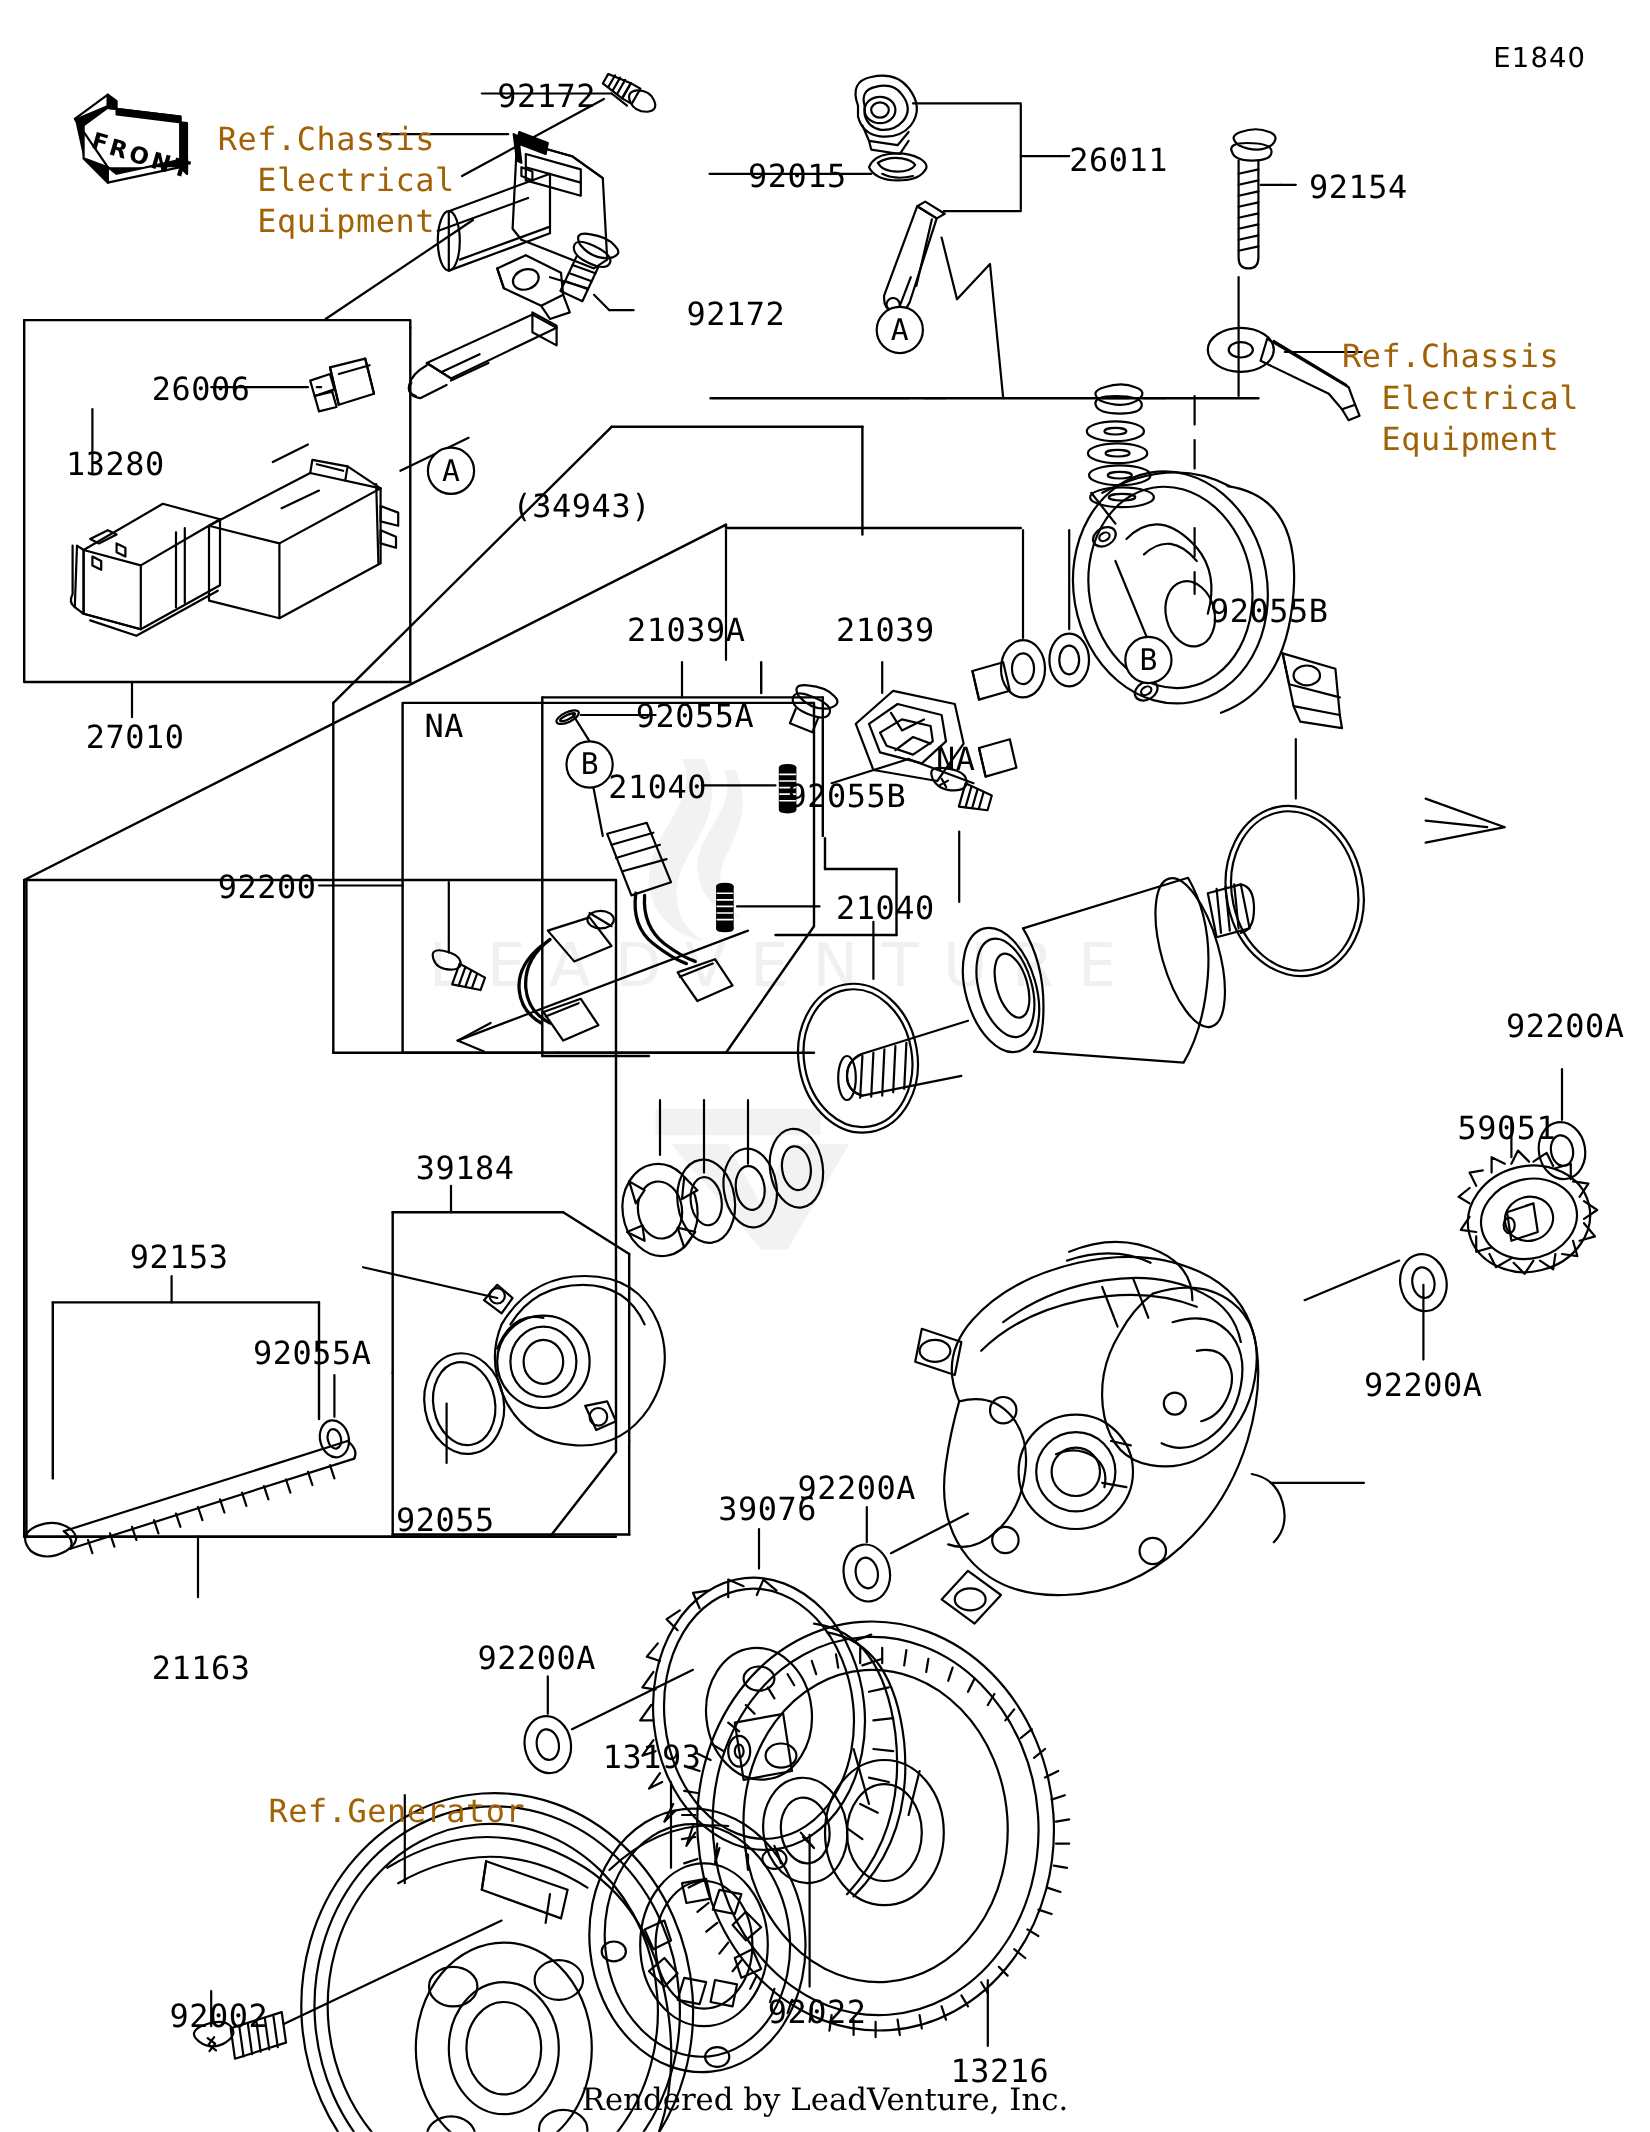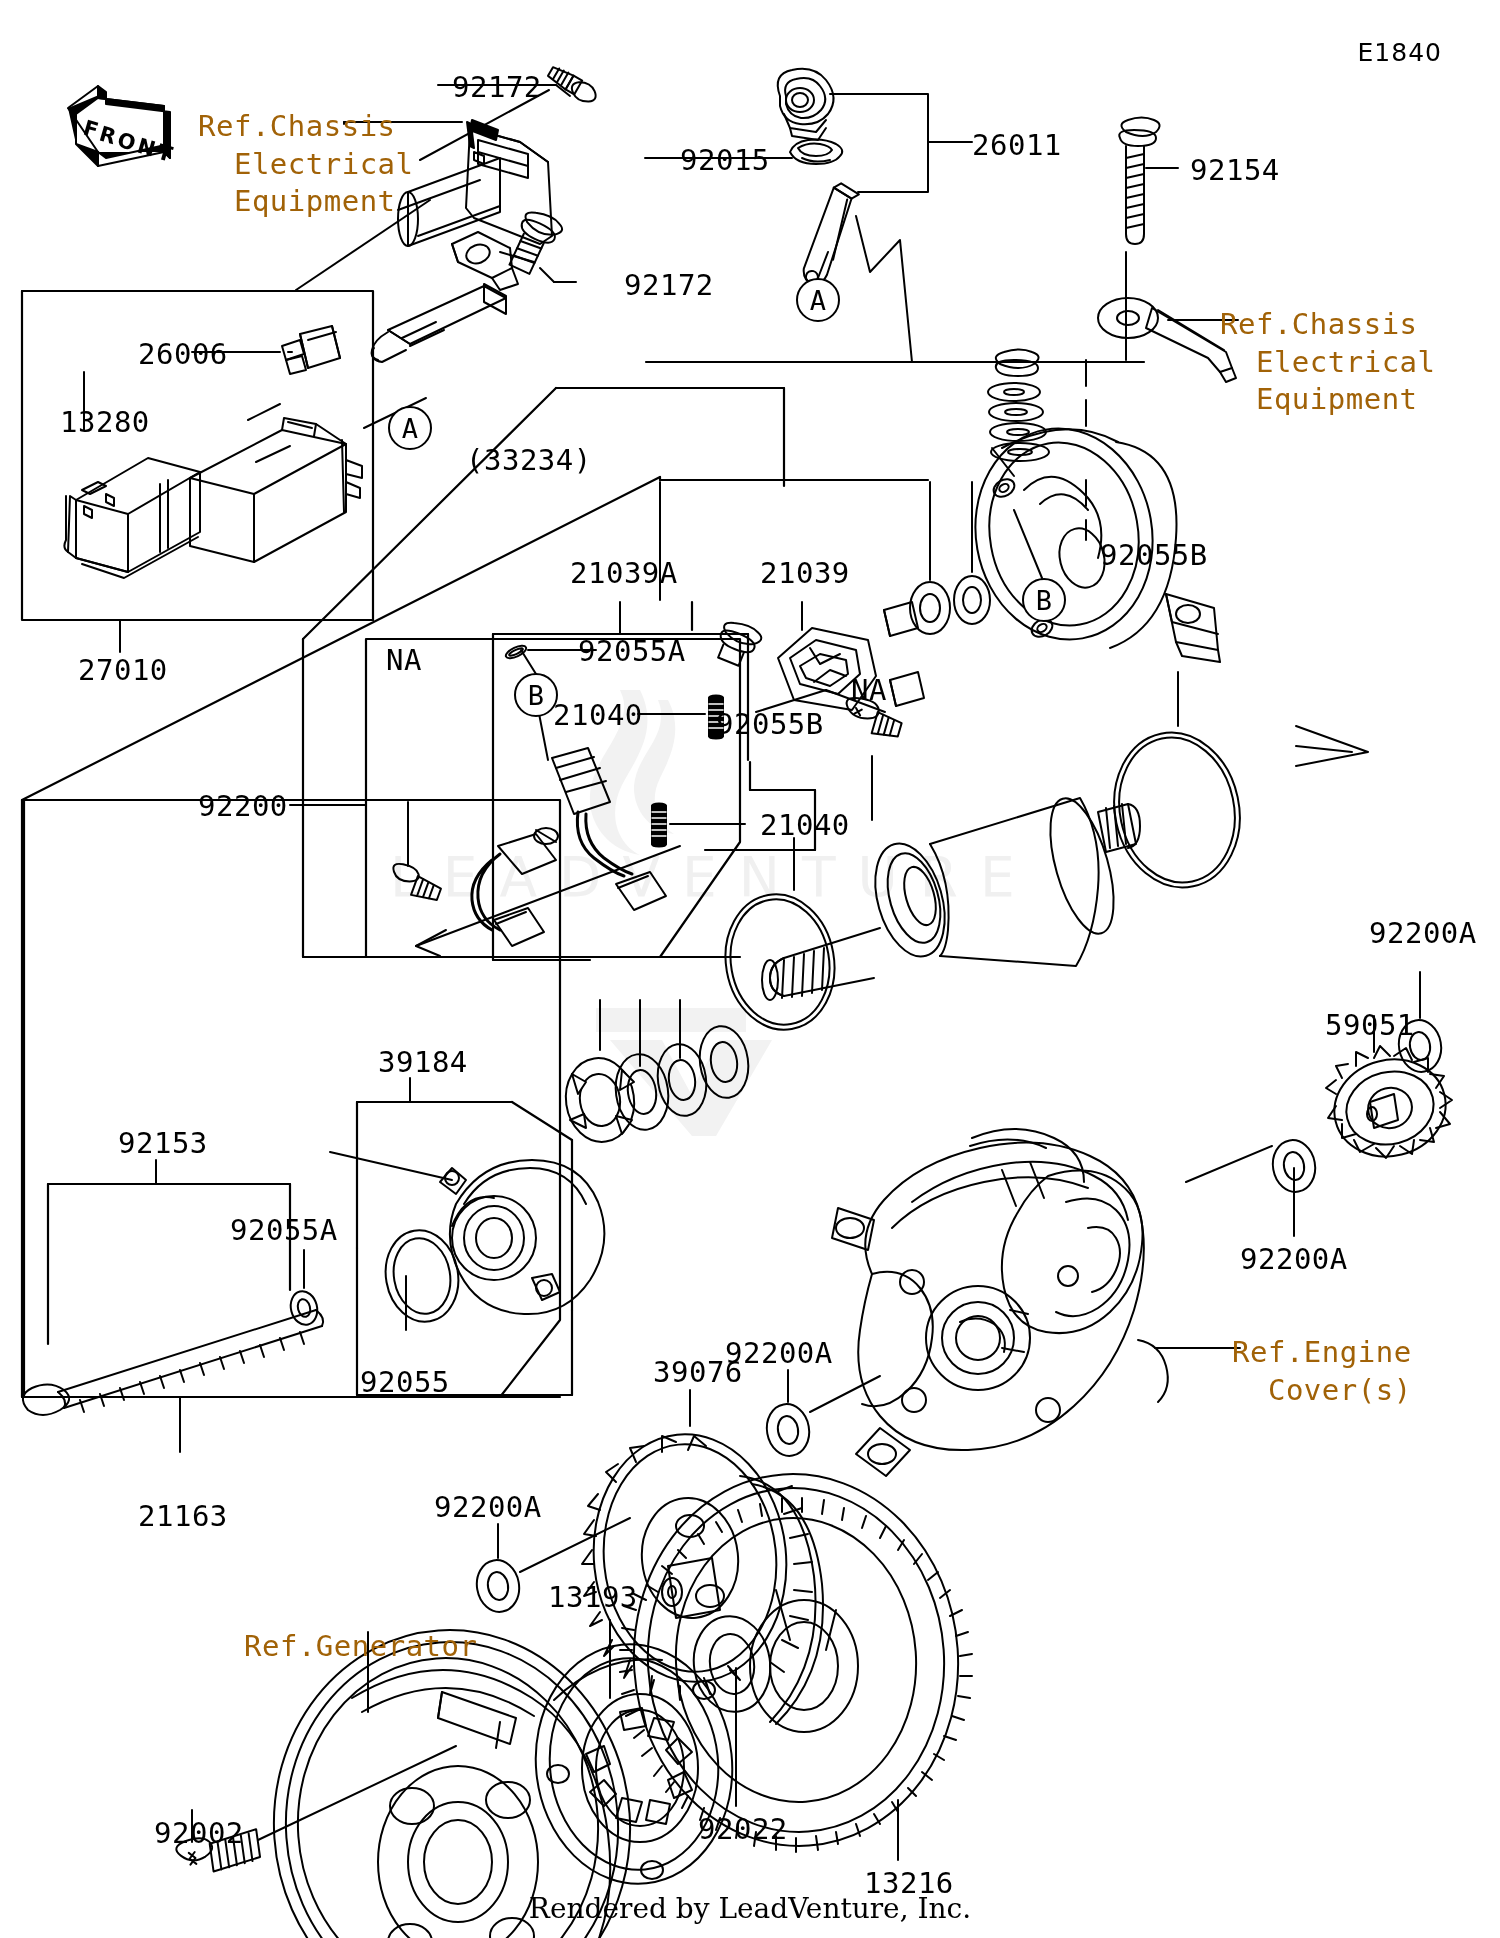--- a/index.html
+++ b/index.html
@@ -828,28 +828,27 @@
       <text transform="translate(56,68) rotate(16)">O</text>
       <text transform="translate(76,74) rotate(16)">N</text>
       <text transform="translate(96,80) rotate(16)">T</text>
     </g>
   </svg>
 
   <div class="sheetcode">E1840</div>
 
   <div class="ref" style="left:198px; top:108px;">Ref.Chassis<br>&nbsp;&nbsp;Electrical<br>&nbsp;&nbsp;Equipment</div>
   <div class="ref" style="left:1220px; top:306px;">Ref.Chassis<br>&nbsp;&nbsp;Electrical<br>&nbsp;&nbsp;Equipment</div>
-  <div class="ref" style="left:1232px; top:1334px;">Ref.Engine<br>&nbsp;&nbsp;Cover(s)</div>
   <div class="ref" style="left:244px; top:1628px;">Ref.Generator</div>
 
   <div class="lbl" style="left:452px; top:70px;">92172</div>
   <div class="lbl" style="left:624px; top:268px;">92172</div>
   <div class="lbl" style="left:680px; top:143px;">92015</div>
   <div class="lbl" style="left:972px; top:128px;">26011</div>
-  <div class="lbl" style="left:466px; top:443px;">(33234)</div>
+  <div class="lbl" style="left:466px; top:443px;">(34943)</div>
   <div class="lbl" style="left:1190px; top:153px;">92154</div>
 
   <div class="lbl" style="left:138px; top:337px;">26006</div>
   <div class="lbl" style="left:60px;  top:405px;">13280</div>
   <div class="lbl" style="left:78px;  top:653px;">27010</div>
 
   <div class="lbl" style="left:570px; top:556px;">21039A</div>
   <div class="lbl" style="left:760px; top:556px;">21039</div>
   <div class="lbl" style="left:578px; top:634px;">92055A</div>
   <div class="lbl" style="left:553px; top:698px;">21040</div>

